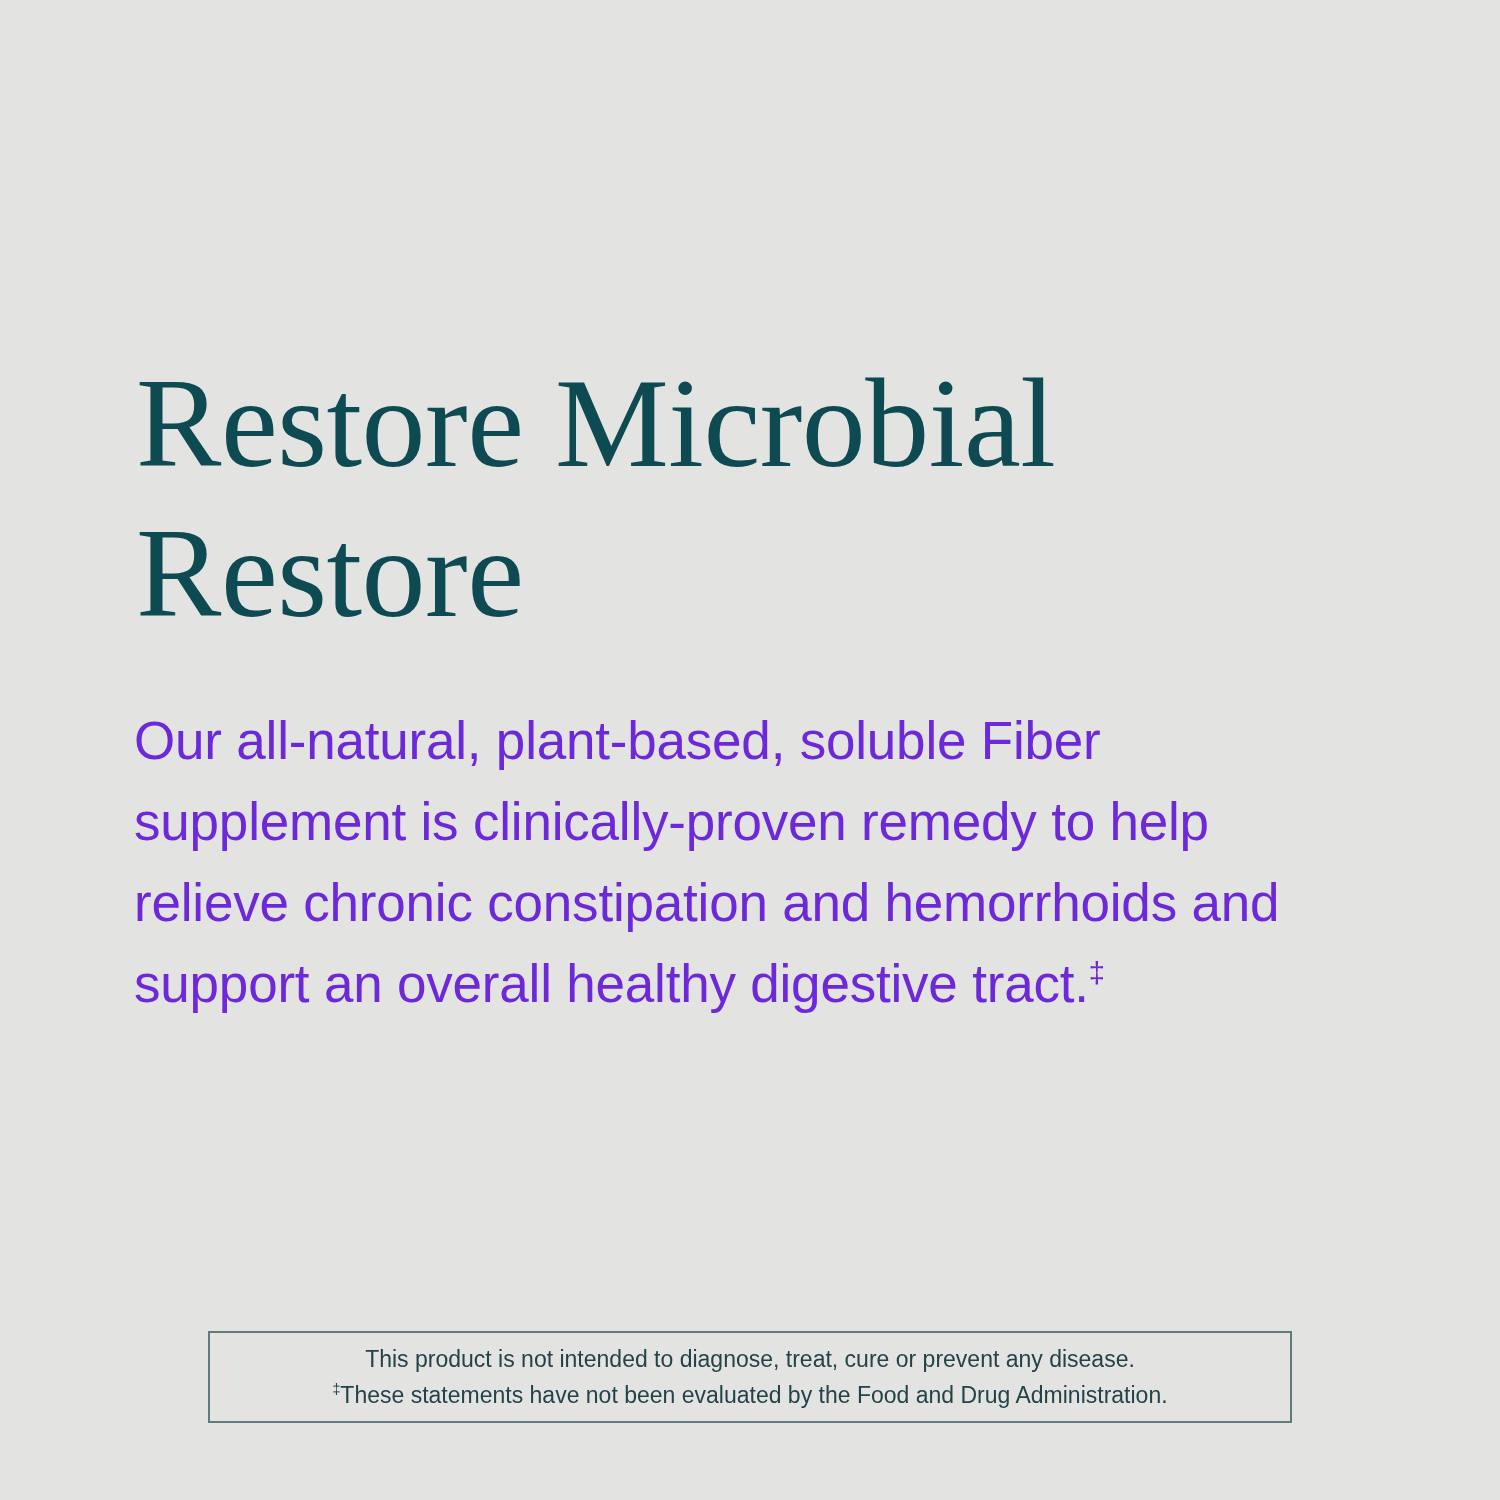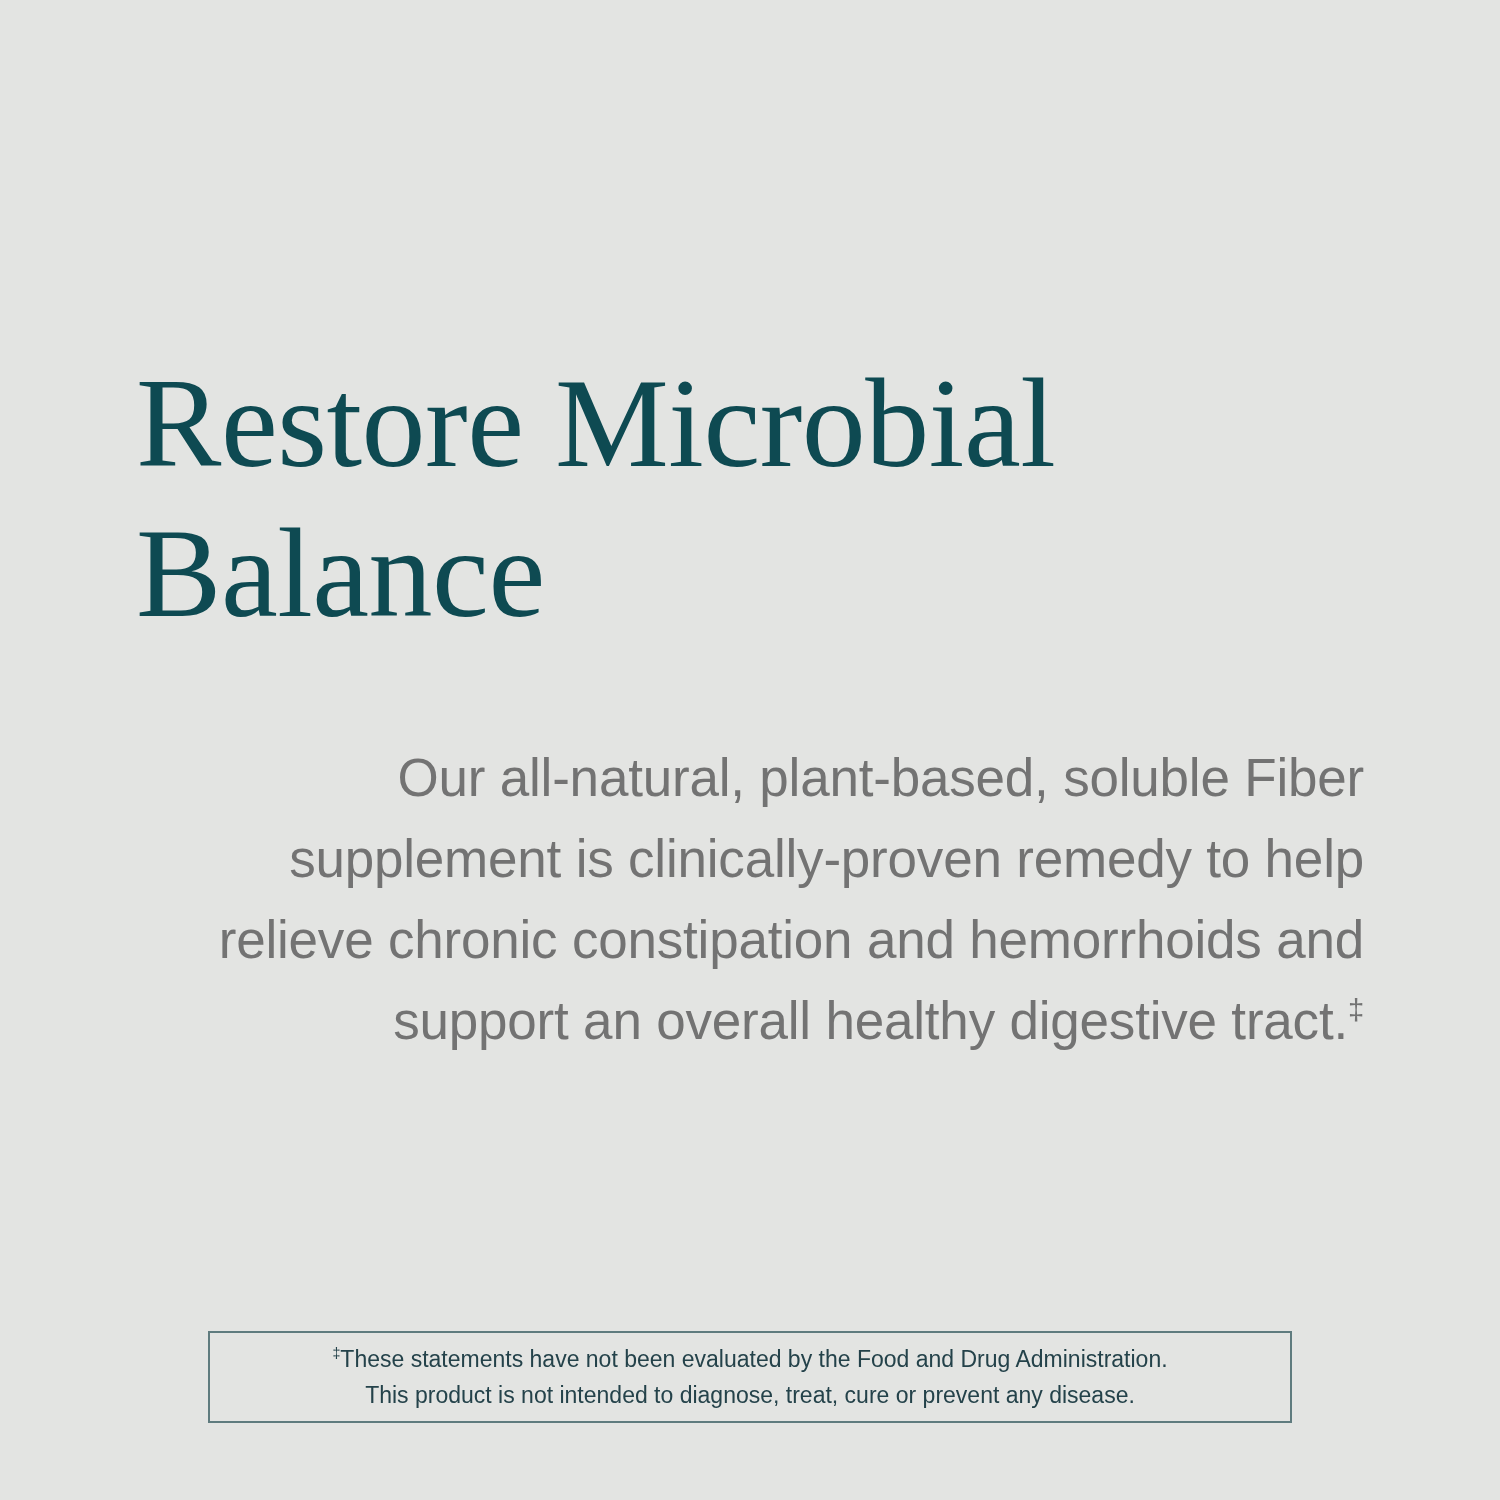--- a/index.html
+++ b/index.html
@@ -36,30 +36,29 @@
     line-height: 150px;
     letter-spacing: -0.5px;
     color: #0e4a52;
     white-space: pre-line;
   }
 
   
   .body-copy {
     position: absolute;
     left: 134px;
-    top: 737px;
+    top: 700px;
     width: 1230px;
     margin: 0;
     font-family: "Liberation Sans", sans-serif;
     font-weight: 400;
     font-size: 53px;
     line-height: 81px;
     letter-spacing: -0.2px;
-    color: #737373;
-    text-align: right;
+    color: #6d28d9;
   }
 
   .body-copy .dagger {
     font-size: 0.55em;
     vertical-align: super;
     line-height: 0;
   }
 
   
   .disclaimer-box {
@@ -90,22 +89,22 @@
     font-size: 0.62em;
     vertical-align: super;
     line-height: 0;
   }
 </style>
 </head>
 <body>
 
 <div class="promo-card">
 
-  <h1 class="headline"><span>Restore Microbial</span><br><span>Balance</span></h1>
+  <h1 class="headline"><span>Restore Microbial</span><br><span>Restore</span></h1>
 
   <p class="body-copy"><span>Our all-natural, plant-based, soluble Fiber supplement is clinically-proven remedy to help relieve chronic constipation and hemorrhoids and support an overall healthy digestive tract.</span><span class="dagger">‡</span></p>
 
   <div class="disclaimer-box">
+    <div class="disclaimer-line">This product is not intended to diagnose, treat, cure or prevent any disease.</div>
     <div class="disclaimer-line"><span class="dagger">‡</span><span>These statements have not been evaluated by the Food and Drug Administration.</span></div>
-    <div class="disclaimer-line">This product is not intended to diagnose, treat, cure or prevent any disease.</div>
   </div>
 
 </div>
 
 </body></html>

